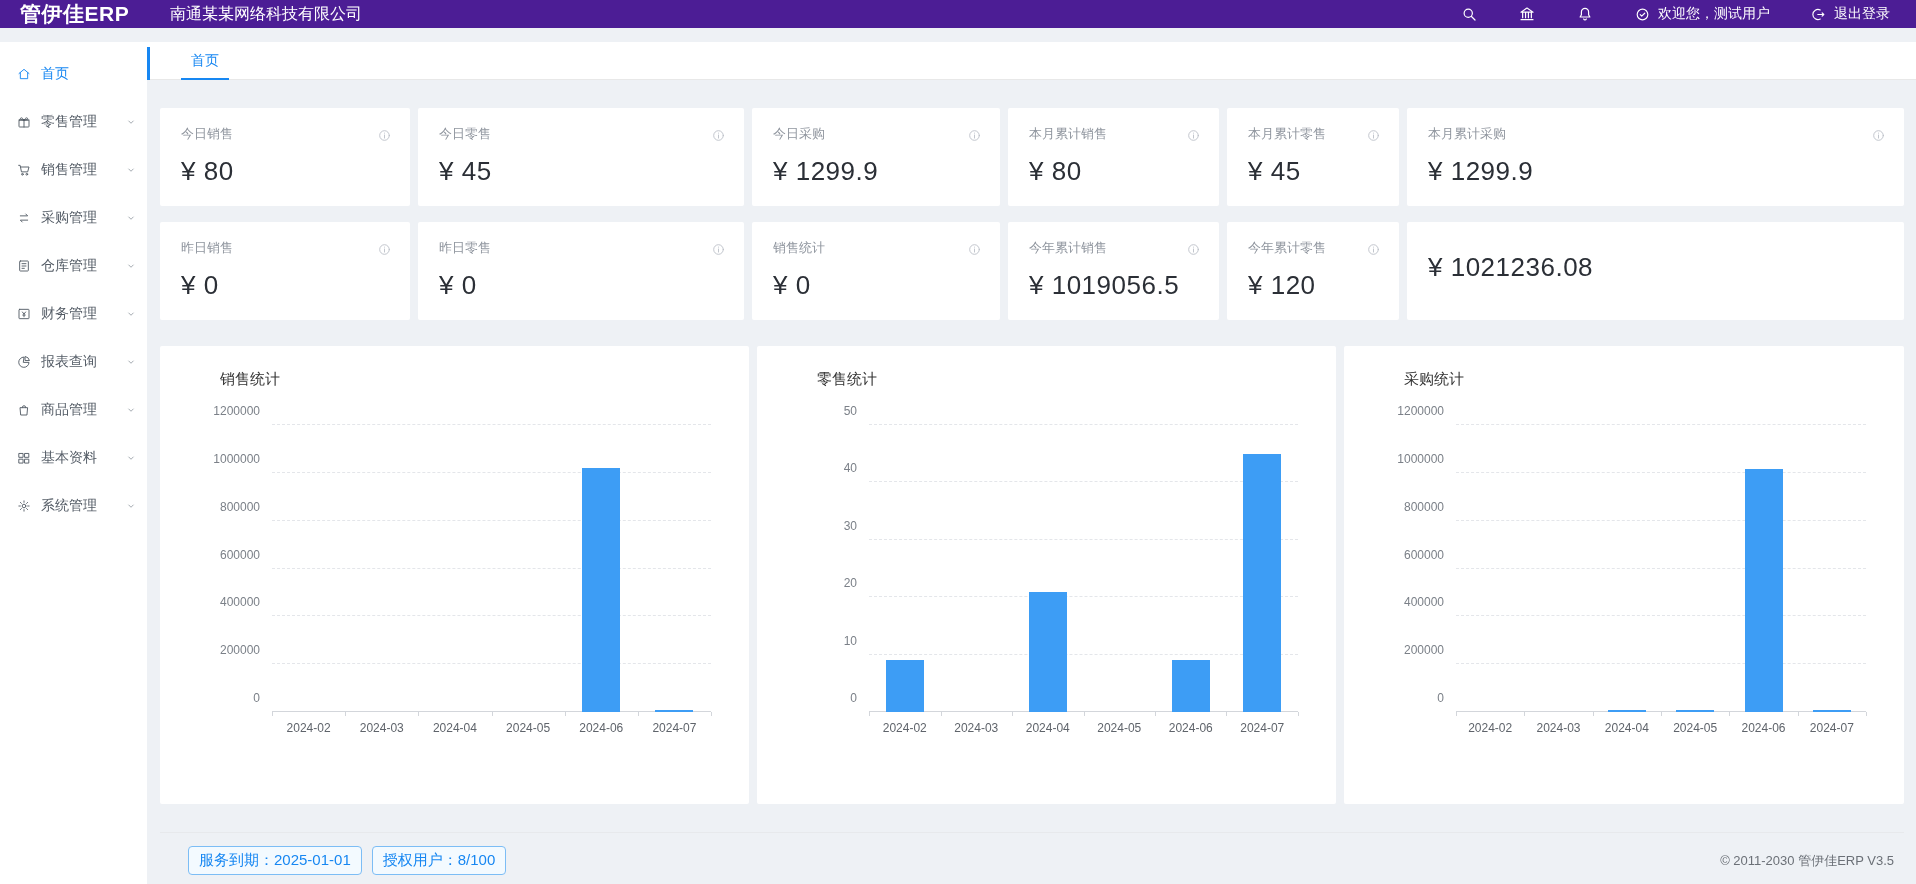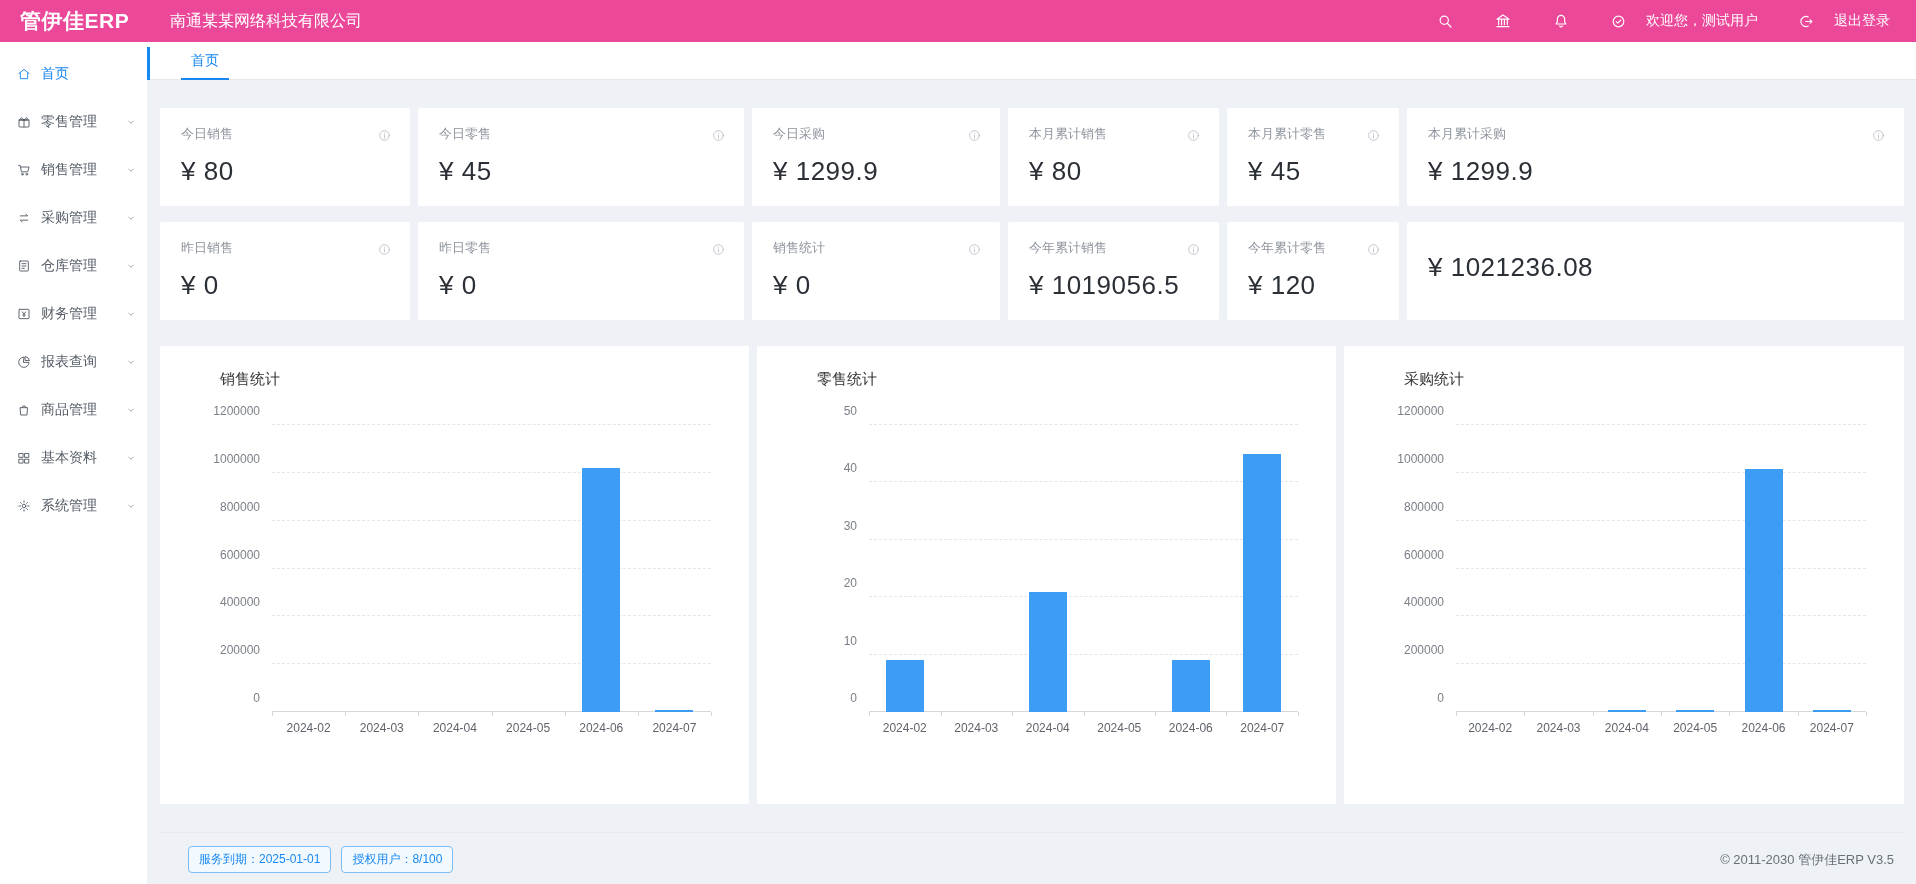--- a/index.html
+++ b/index.html
@@ -1,29 +1,29 @@
 <!DOCTYPE html>
 <html><head>
 <meta charset="utf-8">
 <style>
   * { margin:0; padding:0; box-sizing:border-box; }
   html,body { width:1916px; height:884px; overflow:hidden;
     font-family:"Liberation Sans","DejaVu Sans",sans-serif; background:#eef1f5; }
 
   
-  .header { position:absolute; top:0; left:0; width:1916px; height:42px;
-    background:#ec4899; display:flex; align-items:center; z-index:10; }
+  .header { position:absolute; top:0; left:0; width:1916px; height:28px;
+    background:#4c1d95; display:flex; align-items:center; z-index:10; }
   .logo { width:147px; padding-left:20px; color:#fff; font-size:21px; font-weight:bold;
     letter-spacing:.5px; white-space:nowrap; }
   .company { color:#fff; font-size:16px; margin-left:23px; }
   .header-right { margin-left:auto; display:flex; align-items:center; padding-right:26px; color:#fff; }
   .hicon { display:flex; align-items:center; cursor:pointer; margin-left:40px; }
   .hicon svg { width:18px; height:18px; stroke:#fff; fill:none; stroke-width:1.6;
     stroke-linecap:round; stroke-linejoin:round; display:block; }
-  .hgroup { display:flex; align-items:center; gap:19px; font-size:14px; cursor:pointer; margin-left:40px; }
+  .hgroup { display:flex; align-items:center; gap:7px; font-size:14px; cursor:pointer; margin-left:40px; }
   .hgroup svg { width:17px; height:17px; stroke:#fff; fill:none; stroke-width:1.6;
     stroke-linecap:round; stroke-linejoin:round; display:block; }
 
   
   .sidebar { position:absolute; top:42px; left:0; width:147px; height:842px;
     background:#fff; padding-top:8px; }
   .side-item { height:48px; display:flex; align-items:center; padding:0 10px 0 16px;
     font-size:14px; color:#545c66; cursor:pointer; }
   .side-item.active { color:#1787f2; }
   .side-item .icn { display:flex; margin-right:9px; }
@@ -65,21 +65,21 @@
   .ylab { position:absolute; right:calc(100% + 12px); transform:translateY(-50%);
     font-size:12px; color:#7b8088; white-space:nowrap;margin-left:36px; }
   .bar { position:absolute; bottom:0; width:38px; background:#3d9df5; }
   .xtick { position:absolute; top:100%; width:1px; height:4px; background:#d3d6db; }
   .xlab { position:absolute; top:calc(100% + 9px); width:84px; margin-left:-42px;
     text-align:center; font-size:12px; color:#5f646b; }
 
   
   .footer { margin-top:28px; border-top:1px solid #e7e9ec; display:flex; align-items:center;
     padding:13px 10px 0 28px; }
-  .badge { border:1px solid #7cbdf5; background:#f3faff; color:#1787f2; font-size:12px;
+  .badge { border:1px solid #7cbdf5; background:#f3faff; color:#1787f2; font-size:15px;
     border-radius:4px; padding:4px 10px; margin-right:10px; }
   .copyright { margin-left:auto; font-size:13px; color:#6b7077; }
 </style>
 </head>
 <body>
 
 <div class="header">
   <div class="logo">管伊佳ERP</div>
   <div class="company">南通某某网络科技有限公司</div>
   <div class="header-right">

